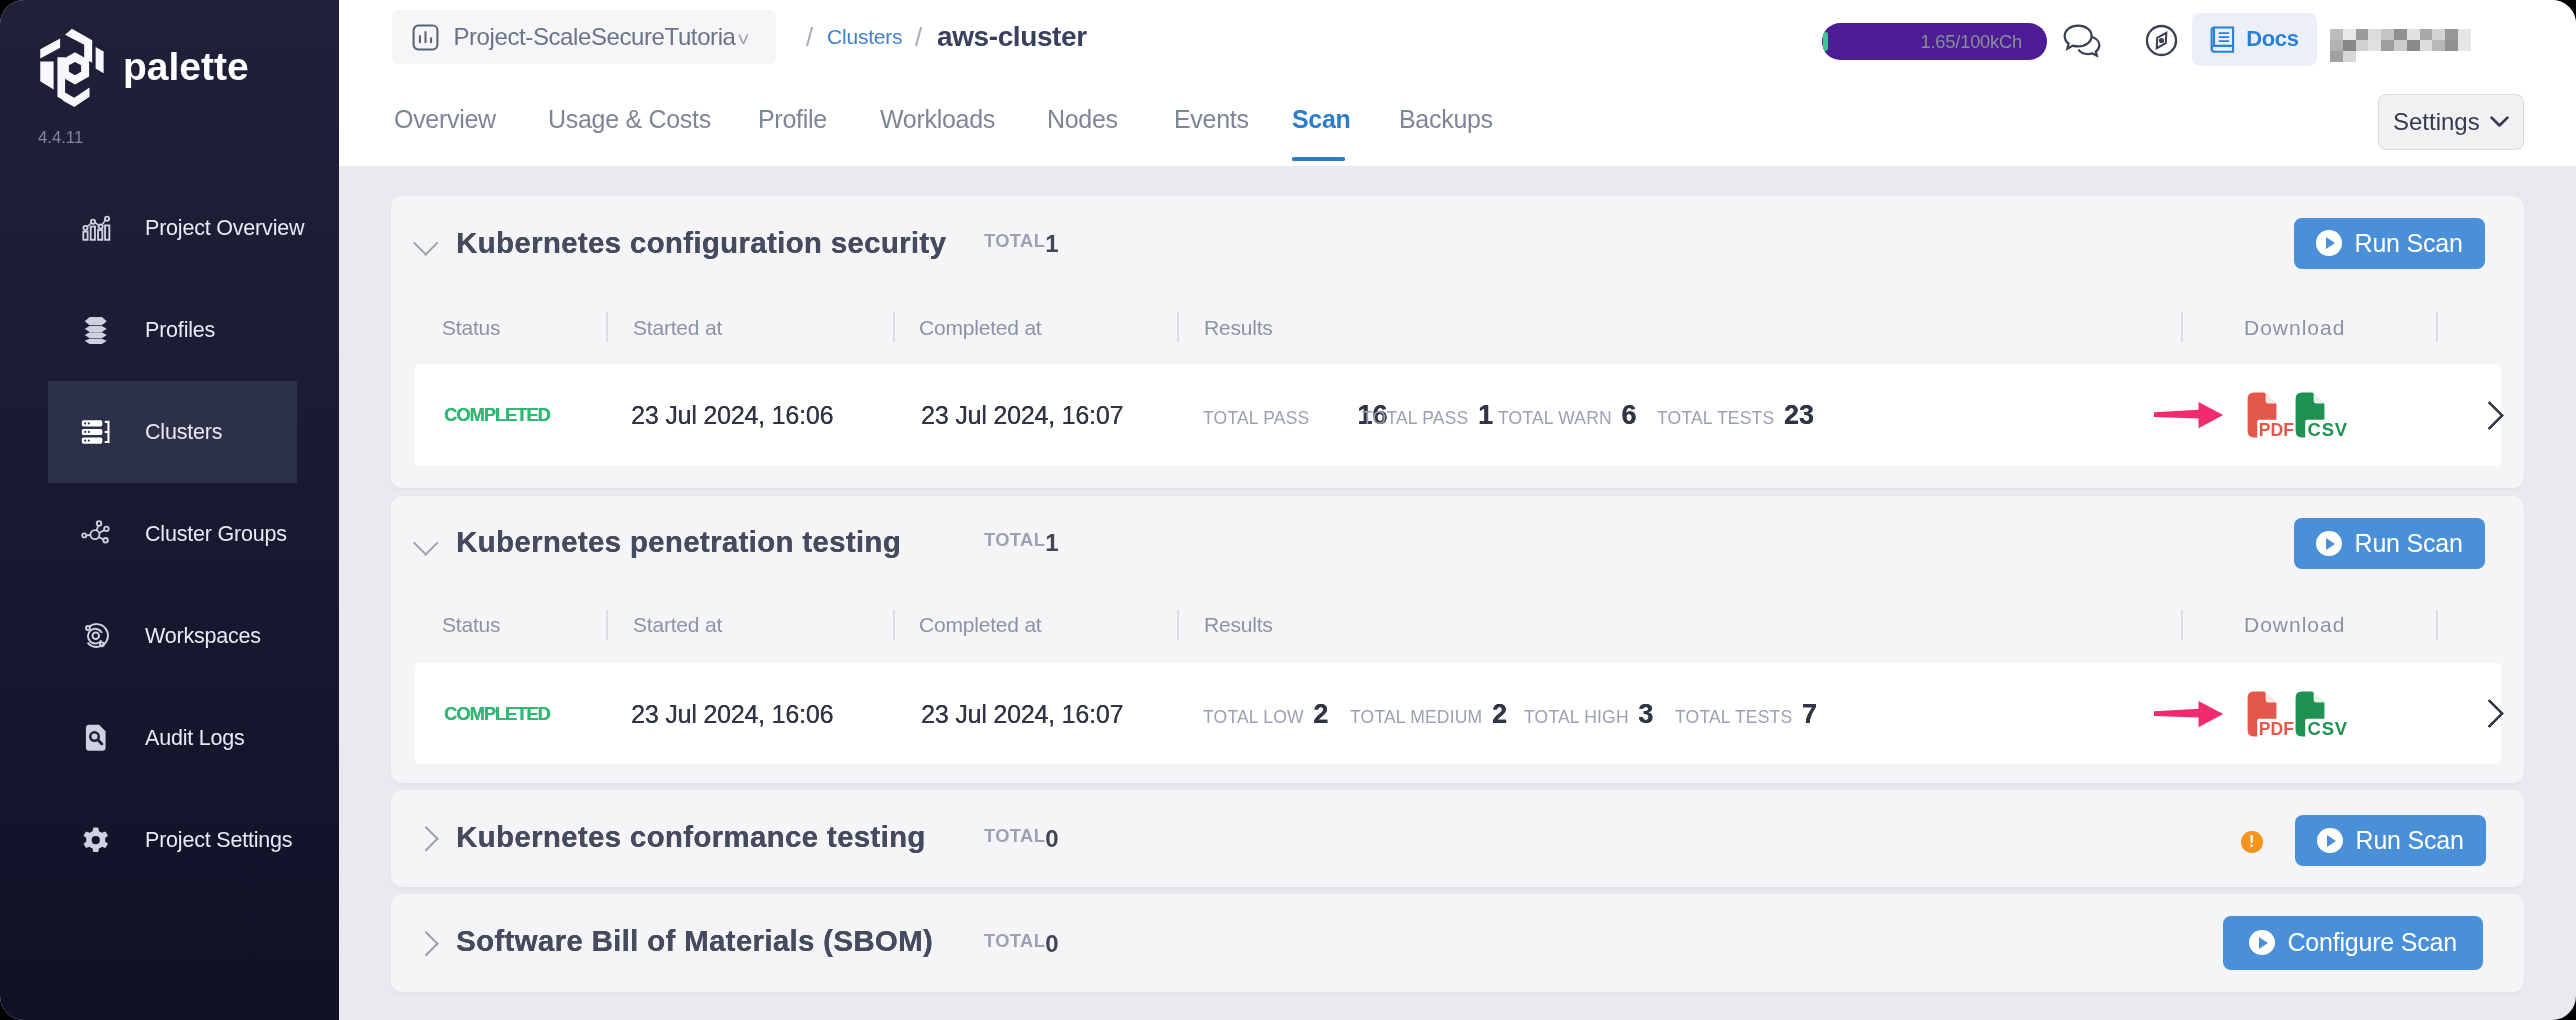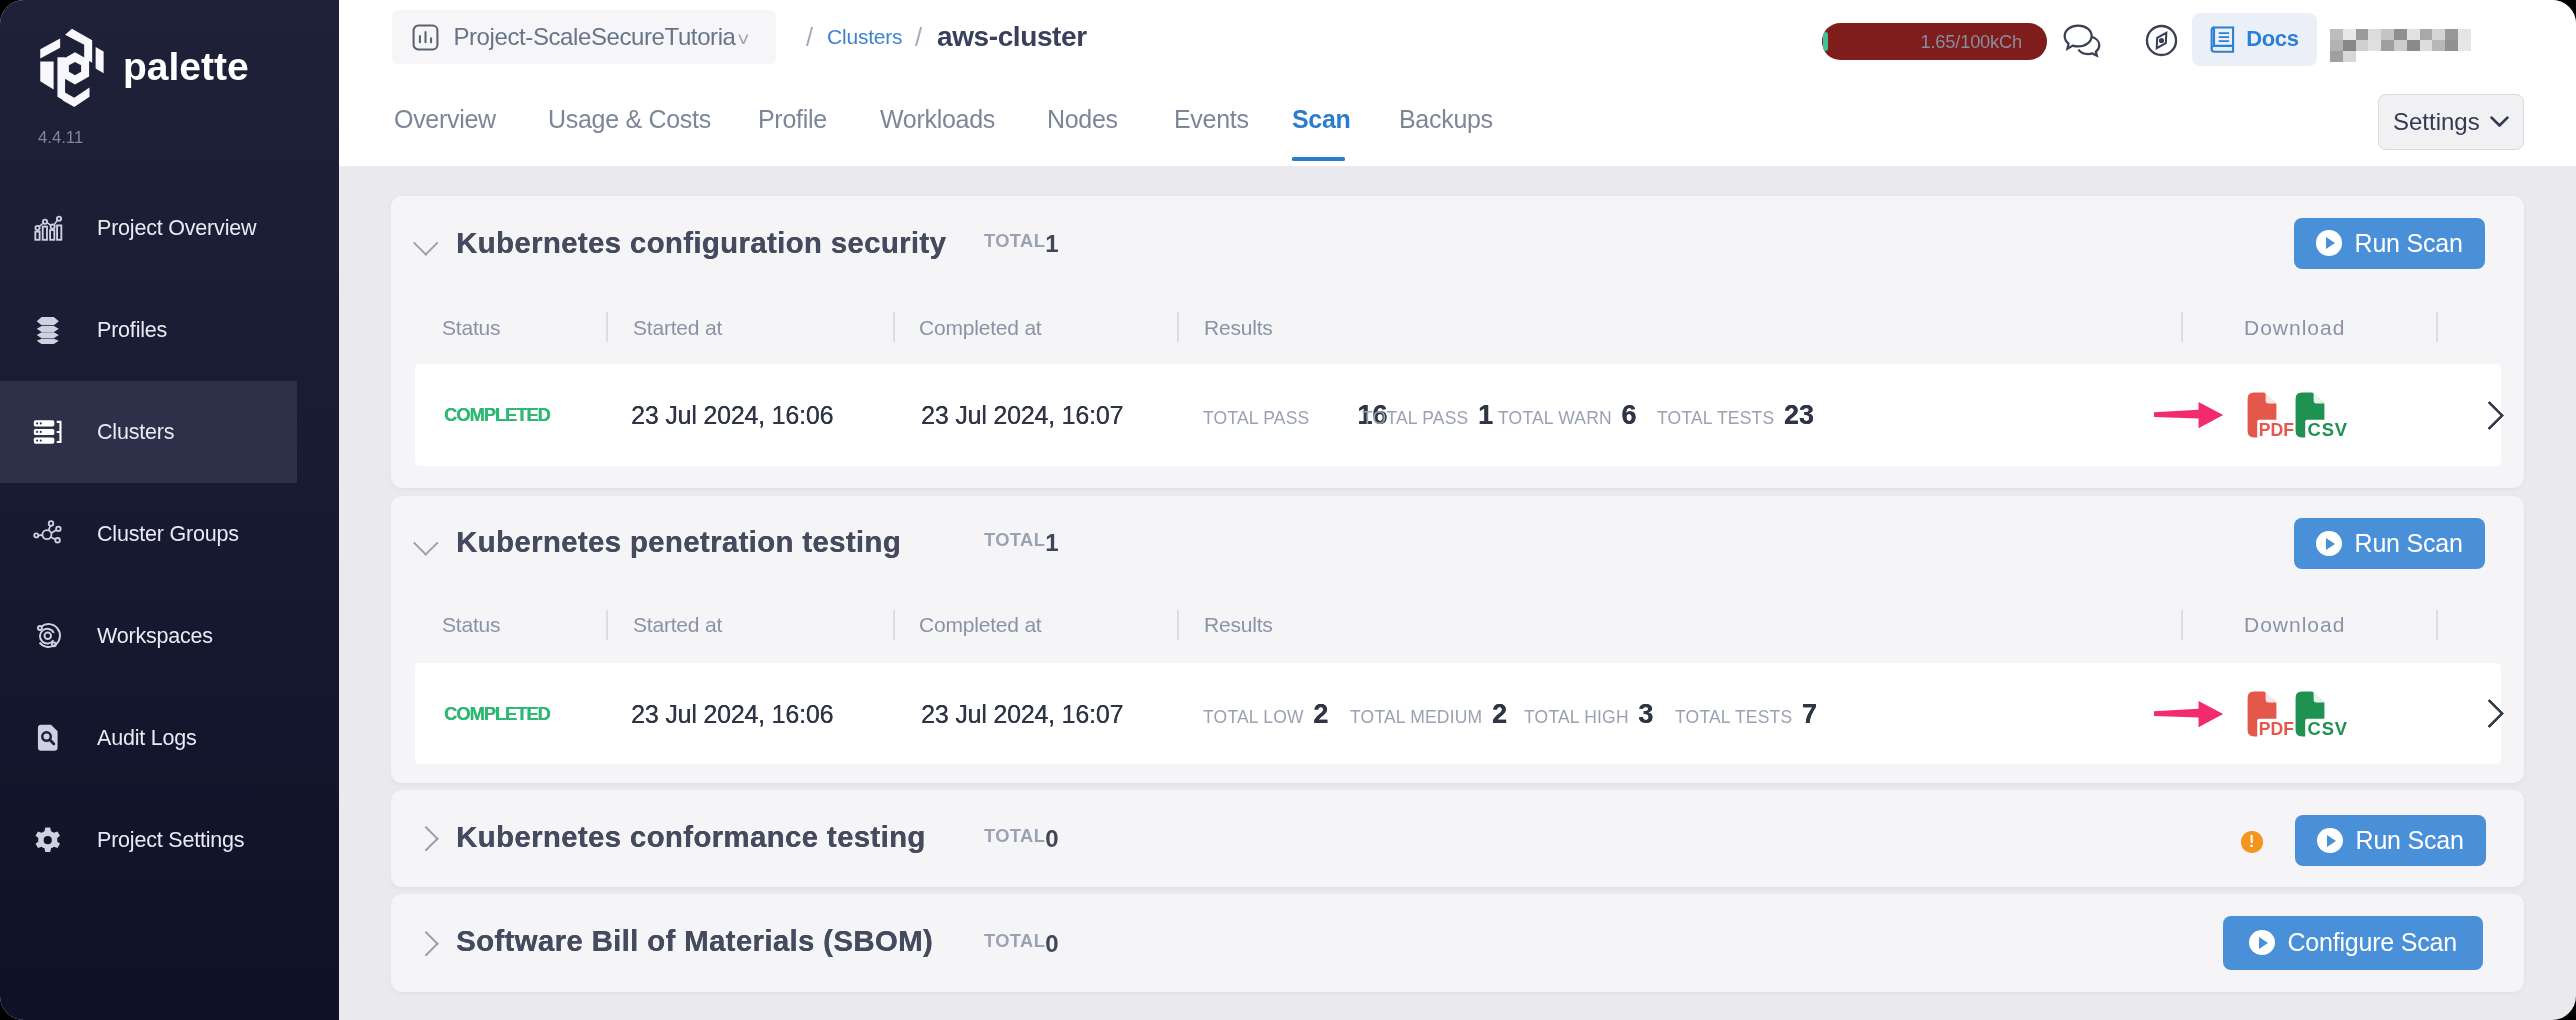--- a/index.html
+++ b/index.html
@@ -4,37 +4,37 @@
 <style>
 * { margin:0; padding:0; box-sizing:border-box; }
 html,body { width:2576px; height:1020px; background:#000; overflow:hidden; }
 body { font-family:"Liberation Sans", sans-serif; }
 .app { position:absolute; left:0; top:0; width:2576px; height:1020px; border-radius:24px; overflow:hidden; background:#e9e9ee; }
 
 .side { position:absolute; left:0; top:0; width:339px; height:1020px; background:linear-gradient(180deg,#1e2138 0%,#181b31 45%,#0f1227 100%); }
 .logo { position:absolute; left:33px; top:26px; width:84px; height:84px; }
 .brand { position:absolute; left:123px; top:45px; color:#fff; font-size:39px; font-weight:bold; letter-spacing:0px; }
 .ver { position:absolute; left:38px; top:128px; color:#80859e; font-size:16.7px; }
-.nav { position:absolute; left:0; top:177px; width:297px; }
+.nav { position:absolute; left:0; top:177px; width:297px;padding-left:48px; }
 .nitem { position:relative; height:102px; display:flex; align-items:center; }
 .nitem.active { background:#2d3049; }
 .nitem svg { position:absolute; left:33px; width:29.5px; height:29.5px; }
 .nitem span { position:absolute; left:97px; color:#e8eaf4; font-size:21.5px; font-weight:500; letter-spacing:-0.2px; white-space:nowrap; }
 
 .header { position:absolute; left:339px; top:0; width:2320px; height:166px; background:#fff; }
 .proj { position:absolute; left:53px; top:10.4px; width:384px; height:54px; background:#f6f6f8; border-radius:6.4px; display:flex; align-items:center; }
 .proj .ic { margin-left:20px; flex:none; }
 .proj .nm { margin-left:14.4px; color:#68748a; font-size:24px; letter-spacing:-0.4px; white-space:nowrap; }
 .proj .caret { margin-left:1.6px; color:#9aa2b2; font-size:21px; transform:translateY(2.4px); }
 .crumbs { position:absolute; left:0px; top:10.4px; height:54px; }
 .crumbs span { position:absolute; top:50%; transform:translateY(-50%); white-space:nowrap; }
 .sl { color:#a3aab8; font-size:25.5px; }
 .lnk { color:#3e82d2; font-size:21px; letter-spacing:-0.2px; }
 .awsc { color:#39405e; font-size:28px; font-weight:bold; letter-spacing:-0.4px; }
-.pill { position:absolute; left:1483px; top:23px; width:225px; height:37px; background:#7f1d1d; border-radius:18.3px; overflow:hidden; }
+.pill { position:absolute; left:1483px; top:23px; width:225px; height:37px; background:#4c1d95; border-radius:18.3px; overflow:hidden; }
 .pill i { position:absolute; left:0.8px; top:8.8px; width:4.8px; height:19px; border-radius:2.4px; background:#40c495; }
 .pill b { position:absolute; right:25px; top:50%; transform:translateY(-50%); color:#878e9d; font-size:18.3px; font-weight:normal; letter-spacing:-0.2px; }
 .hic { position:absolute; top:24px; }
 .docs { position:absolute; left:1853px; top:12.8px; width:125px; height:53px; background:#eaeff8; border-radius:8px; display:flex; align-items:center; justify-content:center; gap:10.4px; }
 .docs span { color:#2b7fd4; font-size:22px; font-weight:bold; letter-spacing:-0.4px; }
 .cens { position:absolute; left:1991px; top:29px; width:153px; height:22px; line-height:0; font-size:0; }
 .cens i { display:inline-block; width:12.8px; height:11px; }
 .tab { position:absolute; top:105px; color:#7d8698; font-size:25px; letter-spacing:-0.3px; white-space:nowrap; }
 .tab.on { color:#2a7ccc; font-weight:bold; }
 .underline { position:absolute; left:953px; top:157px; width:53px; height:4px; background:#2a7ccc; border-radius:1.6px; }

